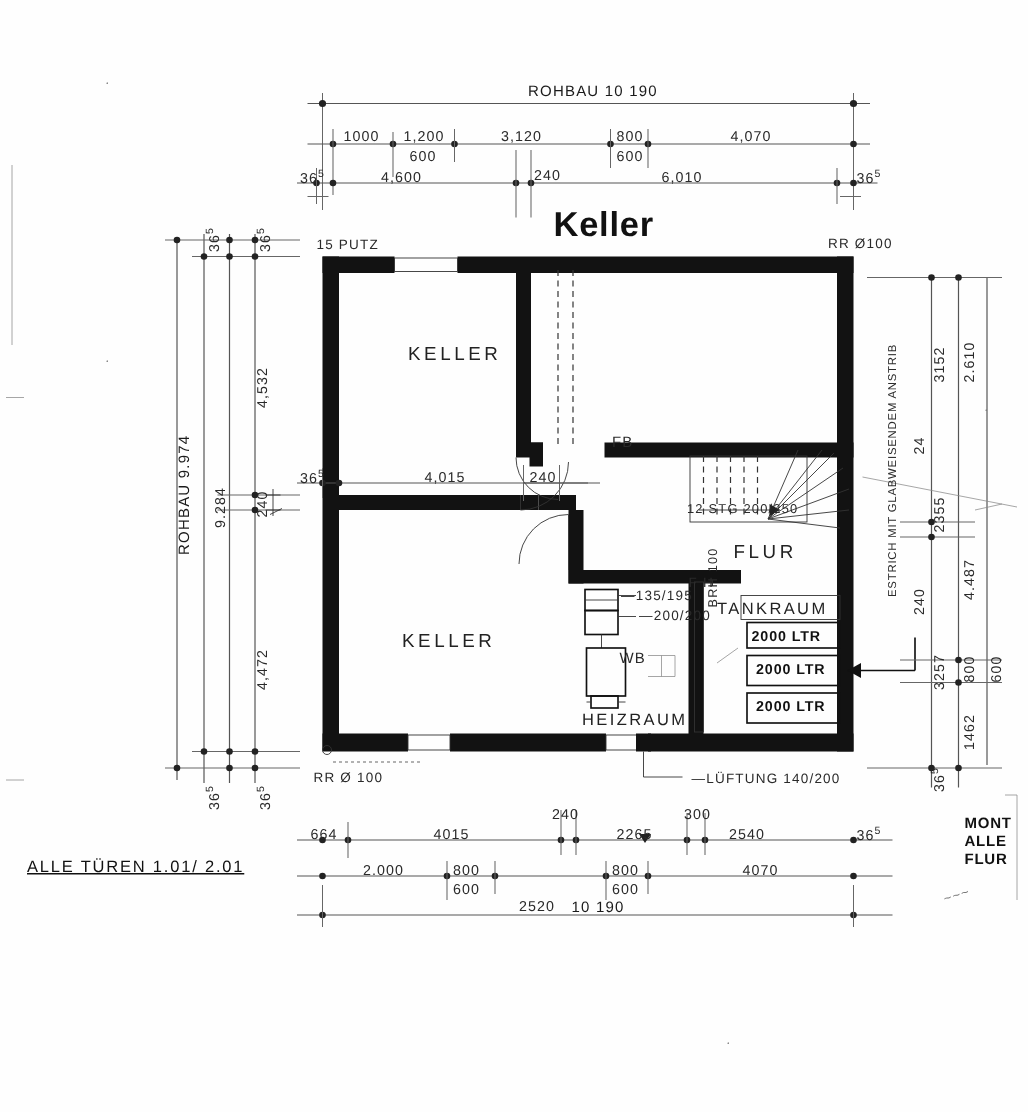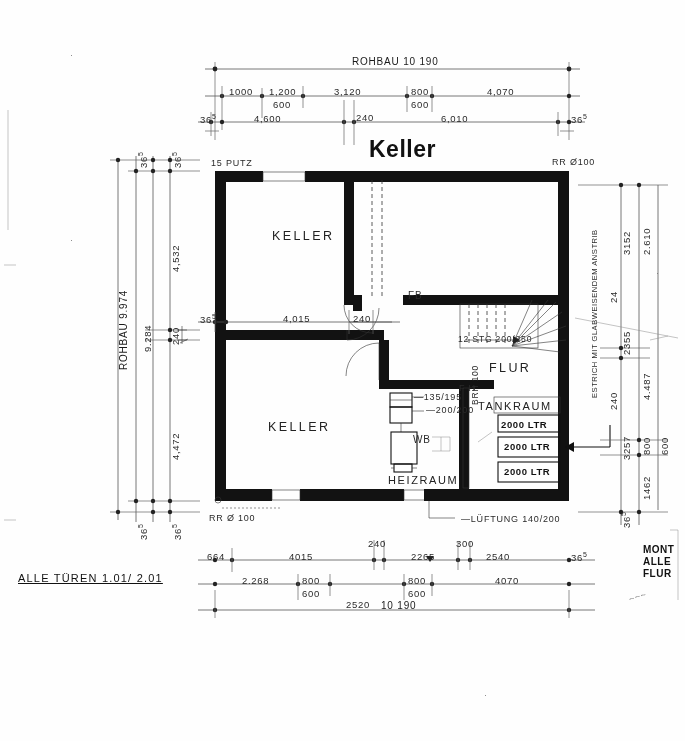--- a/index.html
+++ b/index.html
@@ -364,21 +364,21 @@
 <div class="lbl tank" style="left:504px;top:466px;">2000 LTR</div>
 
 <div class="lbl dim" style="left:207px;top:551px;">664</div>
 <div class="lbl dim" style="left:289px;top:551px;">4015</div>
 <div class="lbl dim" style="left:368px;top:538px;">240</div>
 <div class="lbl dim" style="left:411px;top:551px;text-align:center;">2265</div>
 <div class="lbl dim" style="left:456px;top:538px;">300</div>
 <div class="lbl dim" style="left:486px;top:551px;text-align:center;">2540</div>
 <div class="lbl dim" style="left:571px;top:551px;"><span>36</span><span class="sup">5</span></div>
 
-<div class="lbl dim" style="left:242px;top:575px;">2.268</div>
+<div class="lbl dim" style="left:242px;top:575px;">2.000</div>
 <div class="lbl dim" style="left:302px;top:575px;">800</div>
 <div class="lbl dim" style="left:302px;top:588px;">600</div>
 <div class="lbl dim" style="left:346px;top:599px;">2520</div>
 <div class="lbl dim" style="left:408px;top:575px;">800</div>
 <div class="lbl dim" style="left:408px;top:588px;">600</div>
 <div class="lbl dim" style="left:495px;top:575px;">4070</div>
 
 <div class="lbl dim-b" style="left:381px;top:600px;">10 190</div>
 
 <div class="lbl note-u" style="left:18px;top:572px;">ALLE TÜREN 1.01/ 2.01</div>

